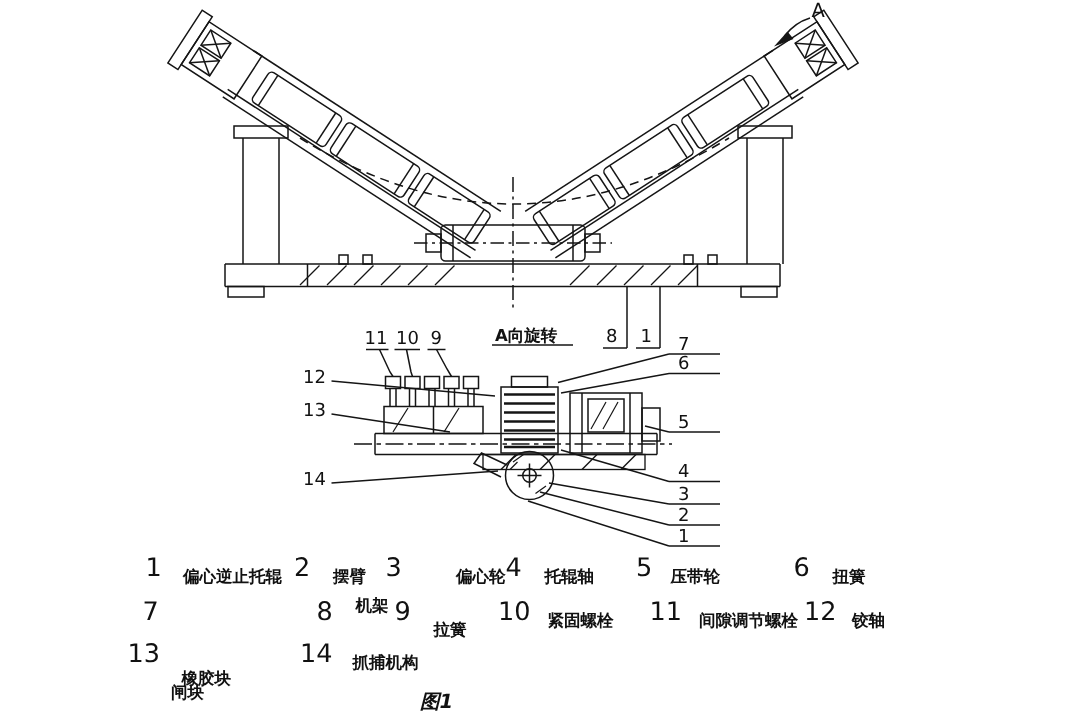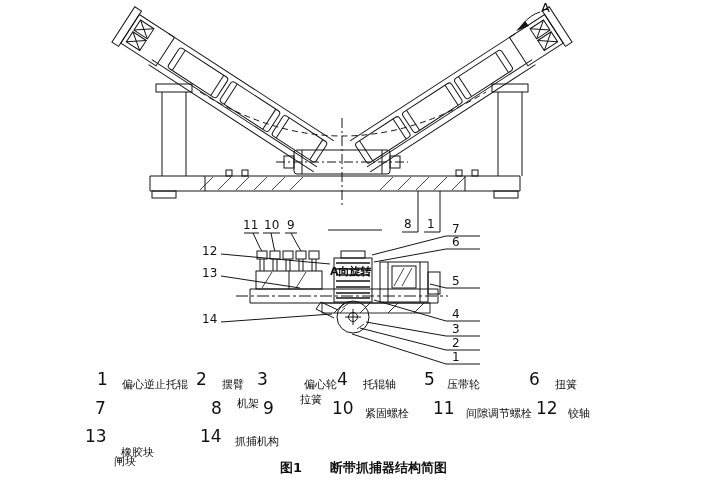--- a/index.html
+++ b/index.html
@@ -3,23 +3,23 @@
 <meta charset="utf-8">
 <style>
   html,body{margin:0;padding:0;background:#fff;}
   .stage{position:relative;width:720px;height:484px;background:#ffffff;overflow:hidden;
          font-family:"DejaVu Sans",sans-serif;color:#111;}
   svg{position:absolute;left:0;top:0;}
   .co{position:absolute;font-size:12px;line-height:12px;color:#111;letter-spacing:0;}
   .co.big{font-size:13px;}
   .viewlab{position:absolute;font-size:11px;font-weight:bold;}
   .leg-num{position:absolute;font-size:17px;line-height:18px;color:#111;}
-  .leg-name{position:absolute;font-size:11px;line-height:14px;font-weight:normal;color:#111;
+  .leg-name{position:absolute;font-size:11px;line-height:14px;font-weight:bold;color:#111;
             margin-top:4px;}
-  .cap{position:absolute;font-size:13px;font-weight:bold;color:#111;}
+  .cap{position:absolute;font-size:13px;font-weight:bold;color:#111;font-style:italic;}
 </style>
 </head>
 <body>
 
 <div class="stage">
 
   <svg width="720" height="484" viewBox="0 0 720 484" fill="none" stroke="#151515" stroke-width="1">
 
     <g>
 
@@ -245,21 +245,21 @@
 
         <line x1="221" y1="254" x2="330" y2="264"></line>
         <line x1="221" y1="276" x2="300" y2="288"></line>
         <line x1="221" y1="322" x2="332" y2="314"></line>
       </g>
     </g>
   </svg>
 
   <span class="co big" style="left:541px;top:2px;">A</span>
 
-  <span class="viewlab" style="left:330px;top:216px;margin-top:48px;">A向旋转</span>
+  <span class="viewlab" style="left:330px;top:216px;">A向旋转</span>
 
   <span class="co" style="left:243px;top:219px;">11</span>
   <span class="co" style="left:264px;top:219px;">10</span>
   <span class="co" style="left:287px;top:219px;">9</span>
 
   <span class="co" style="left:404px;top:218px;">8</span>
   <span class="co" style="left:427px;top:218px;">1</span>
 
   <span class="co" style="left:452px;top:223px;">7</span>
   <span class="co" style="left:452px;top:236px;">6</span>
@@ -286,30 +286,29 @@
     <span class="leg-num" style="left:424px;top:370px;">5</span>
     <span class="leg-name" style="left:447px;top:374px;">压带轮</span>
     <span class="leg-num" style="left:529px;top:370px;">6</span>
     <span class="leg-name" style="left:555px;top:374px;">扭簧</span>
 
     <span class="leg-num" style="left:95px;top:399px;">7</span>
     <span class="leg-name" style="left:121px;top:403px;margin-top:43px;">橡胶块</span>
     <span class="leg-num" style="left:211px;top:399px;">8</span>
     <span class="leg-name" style="left:237px;top:393px;text-align:center;">机架</span>
     <span class="leg-num" style="left:263px;top:399px;">9</span>
-    <span class="leg-name" style="left:289px;top:389px;margin-left:11px;">拉簧</span>
+    <span class="leg-name" style="left:289px;top:409px;">拉簧</span>
     <span class="leg-num" style="left:332px;top:399px;">10</span>
     <span class="leg-name" style="left:365px;top:403px;">紧固螺栓</span>
     <span class="leg-num" style="left:433px;top:399px;">11</span>
     <span class="leg-name" style="left:466px;top:403px;">间隙调节螺栓</span>
     <span class="leg-num" style="left:536px;top:399px;">12</span>
     <span class="leg-name" style="left:568px;top:403px;">铰轴</span>
 
     <span class="leg-num" style="left:85px;top:427px;">13</span>
     <span class="leg-name" style="left:114px;top:451px;">闸块</span>
     <span class="leg-num" style="left:200px;top:427px;">14</span>
     <span class="leg-name" style="left:235px;top:431px;text-align:center;">抓捕机构</span>
   </div>
 
   <span class="cap" style="left:280px;top:459px;">图1</span>
-  <span class="cap" style="left:330px;top:459px;">断带抓捕器结构简图</span>
 
 </div>
 
 </body></html>

